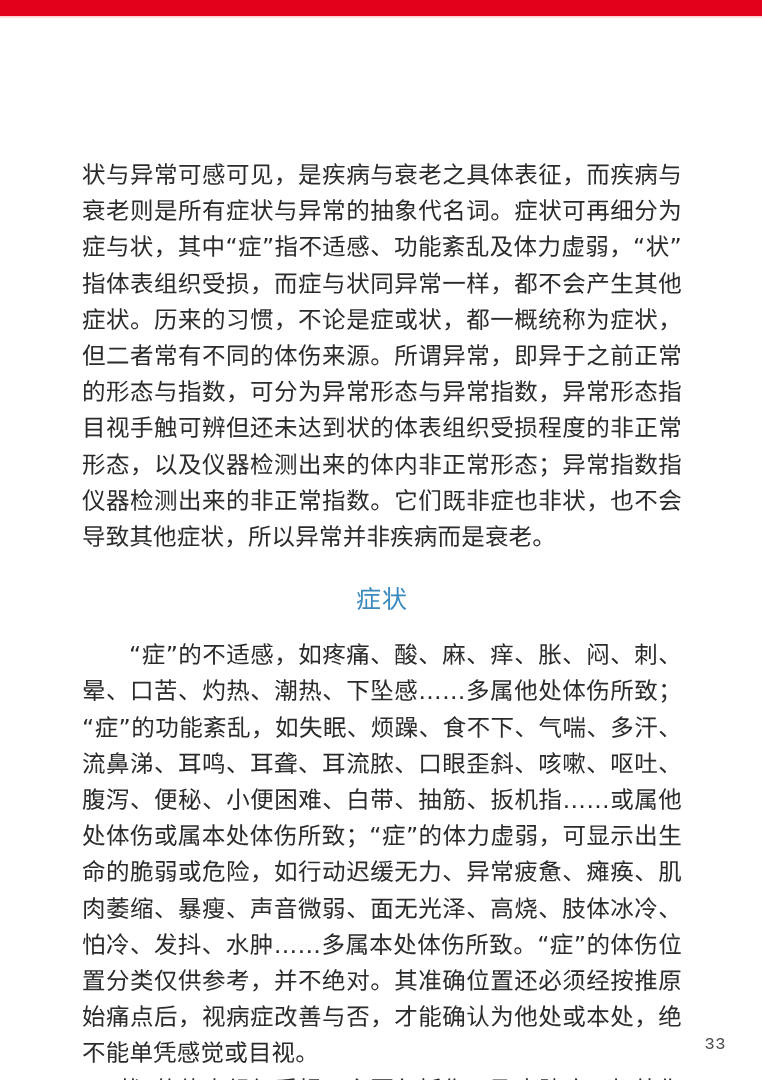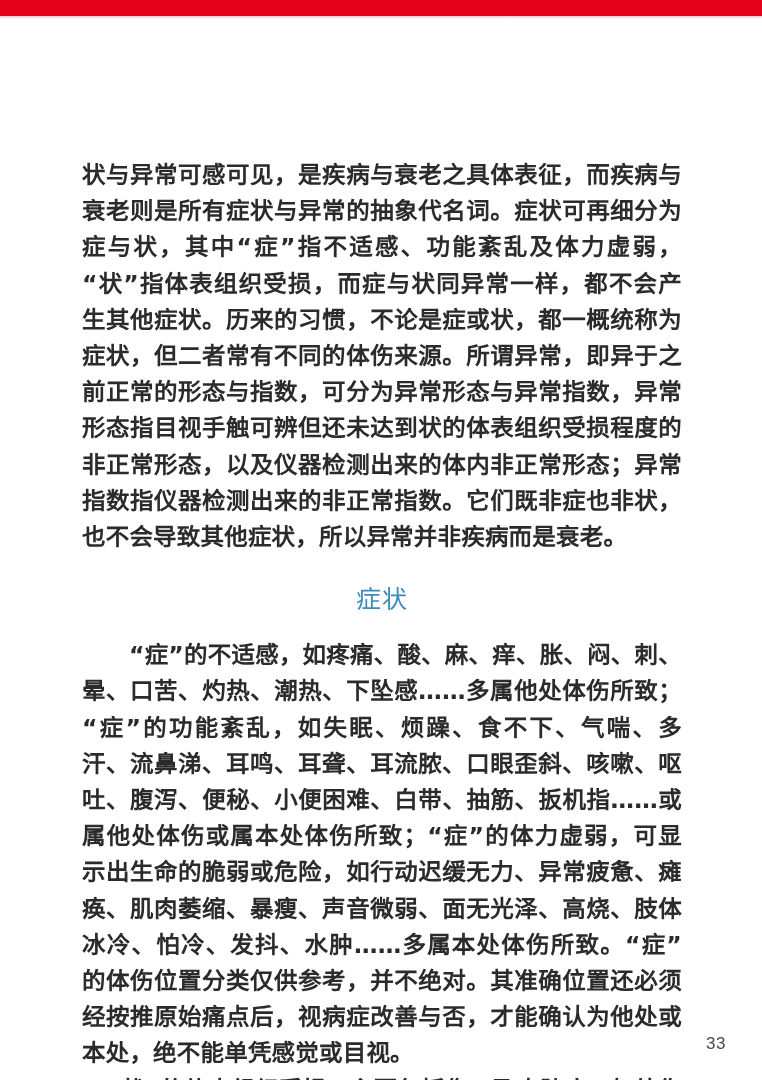--- a/index.html
+++ b/index.html
@@ -51,21 +51,21 @@
   }
 
   .para {
     margin: 0;
     font-size: 23.5px;
     line-height: 36.2px;
     color: #2b2b2b;
     text-align: justify;
     text-justify: inter-character;
     letter-spacing: 0.2px;
-    font-weight: 700;
+    font-weight: 400;
     text-align-last: left;
   }
 
   .para.indent-2 {
     text-indent: 2em;
   }
   .para.indent-1 {
     text-indent: 1em;
   }
 
@@ -83,21 +83,21 @@
   .gap-before-heading { height: 28px; }
   .gap-after-heading  { height: 20px; }
 
   
   .page-number {
     position: absolute;
     right: 36px;
     bottom: 26px;
     font-size: 17px;
     color: #4a4a4a;
-    font-family: Liberation Sans, sans-serif;
+    font-family: Liberation Mono, monospace;
     letter-spacing: 0.5px;
   }
 </style>
 </head>
 <body>
 
 <div class="page">
 
   <div class="header-bar"></div>
   <div class="header-bar-shadow"></div>

